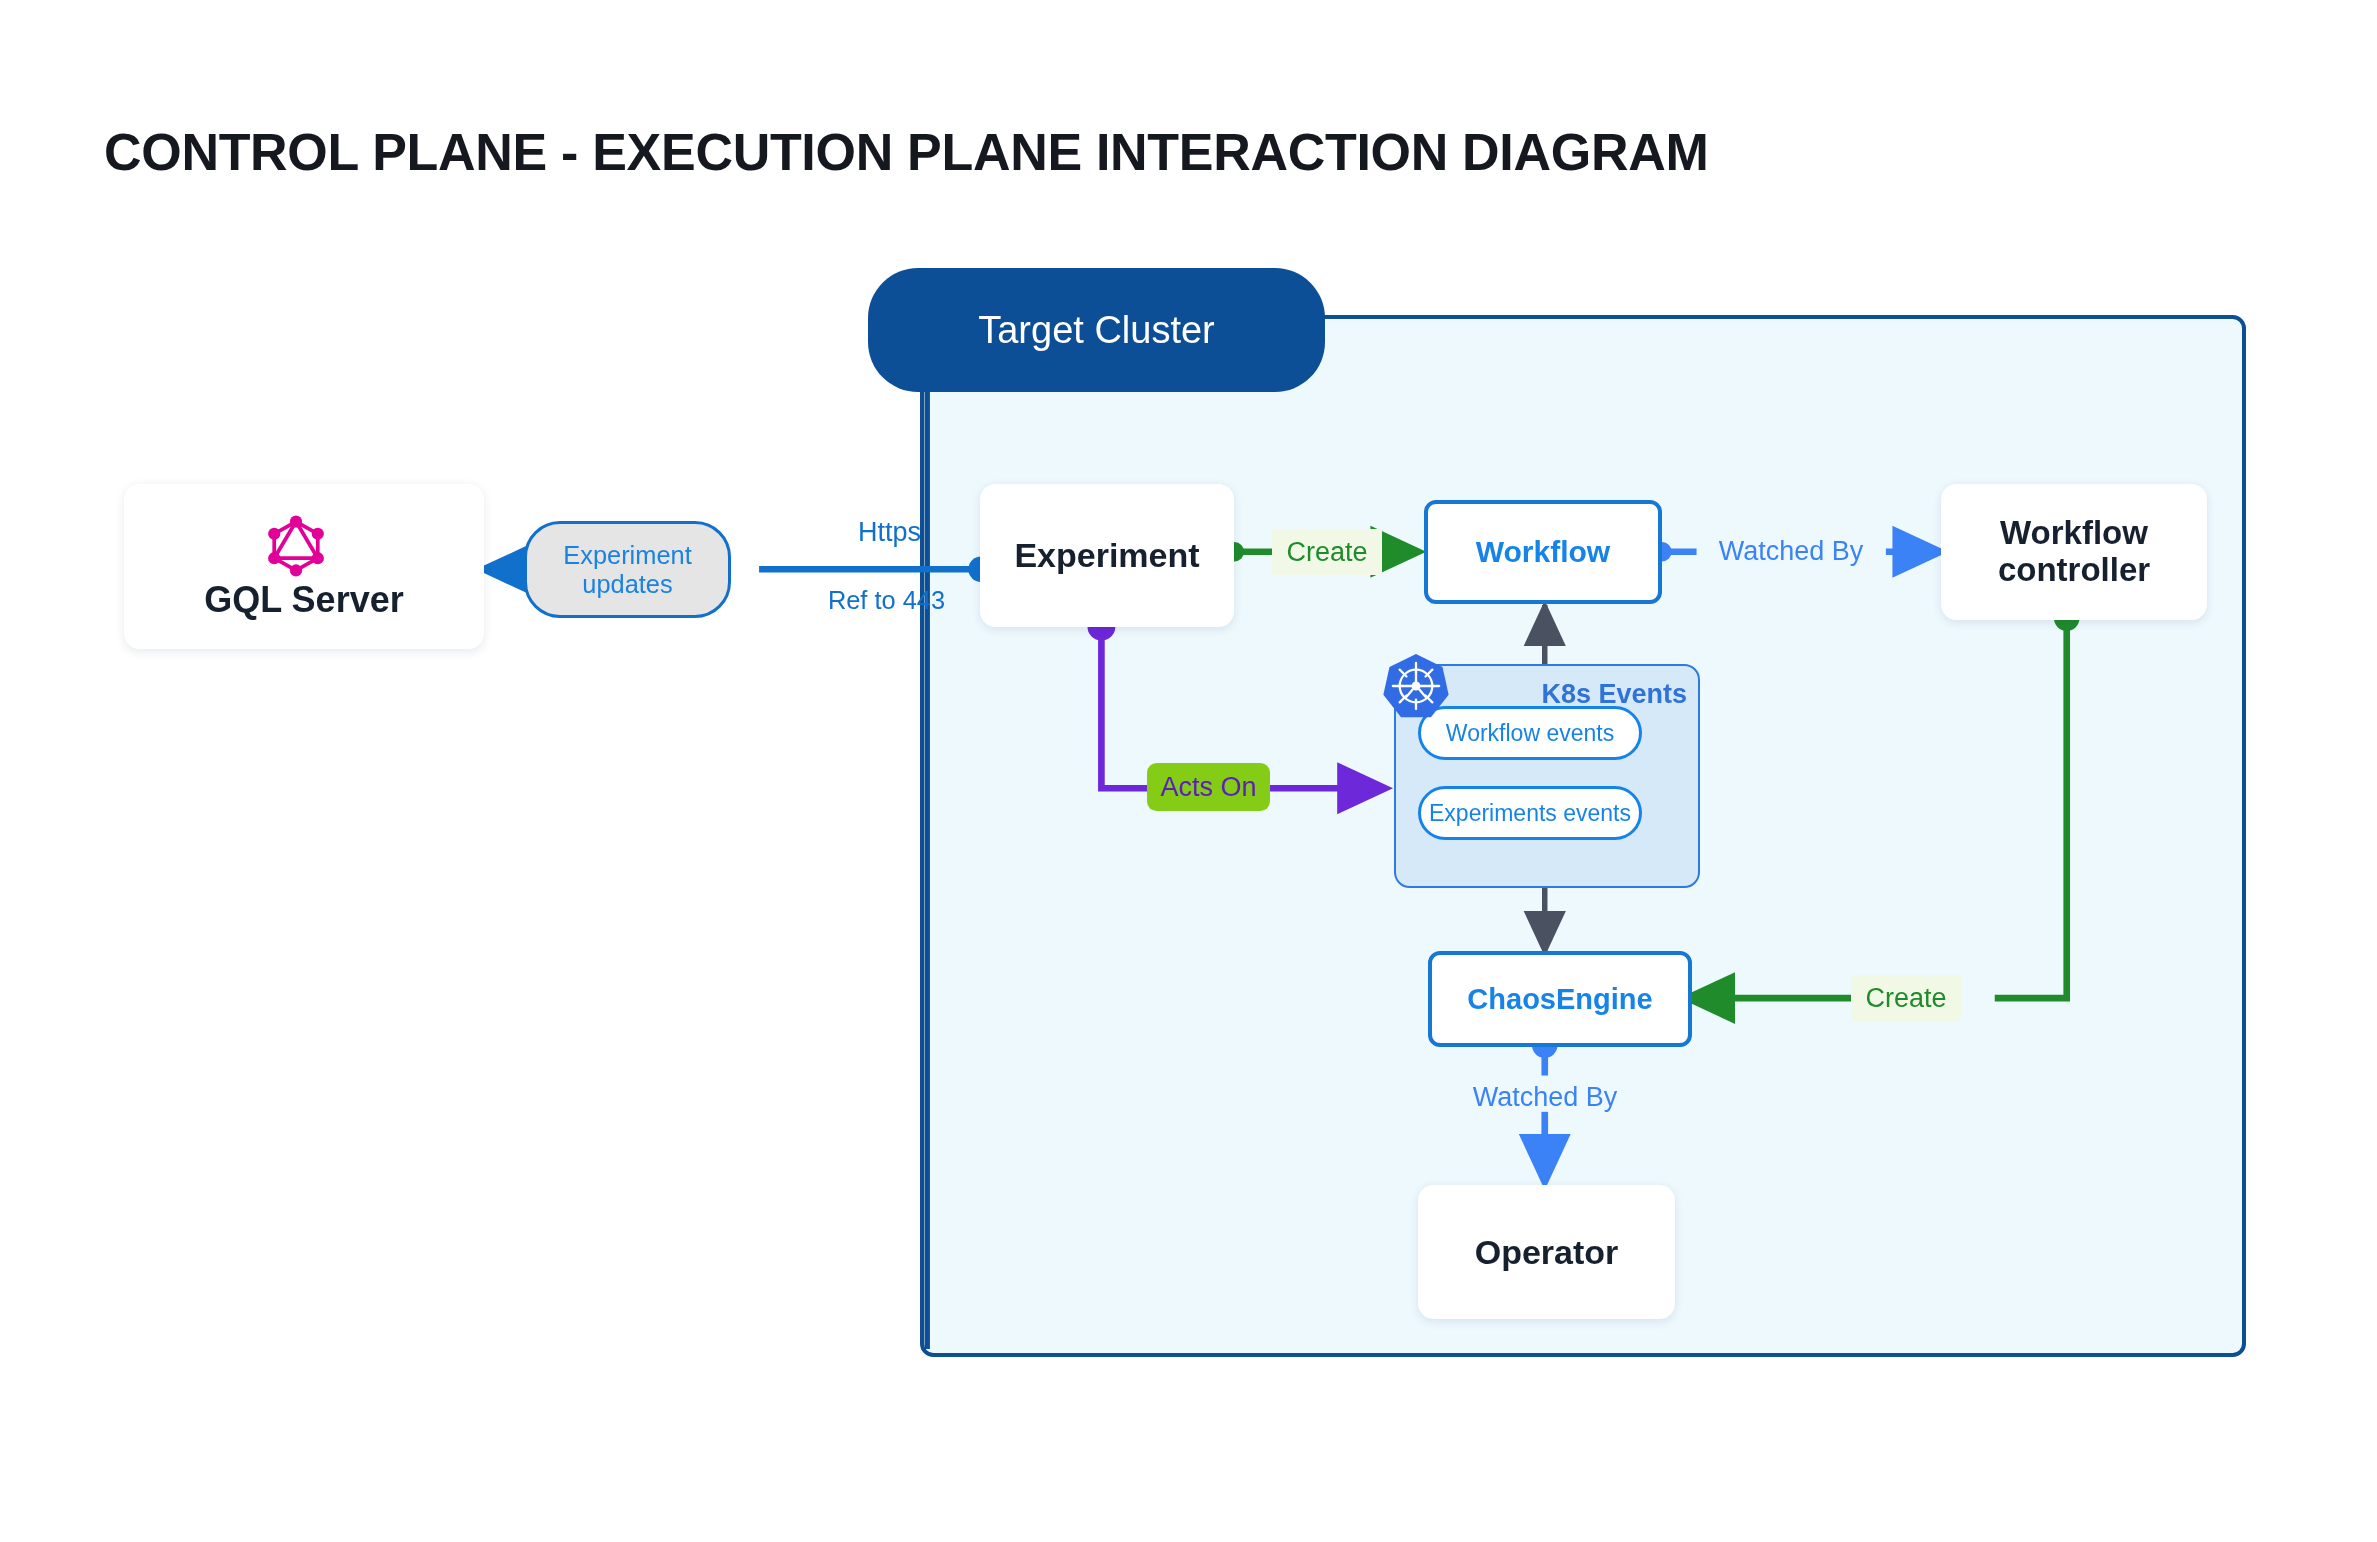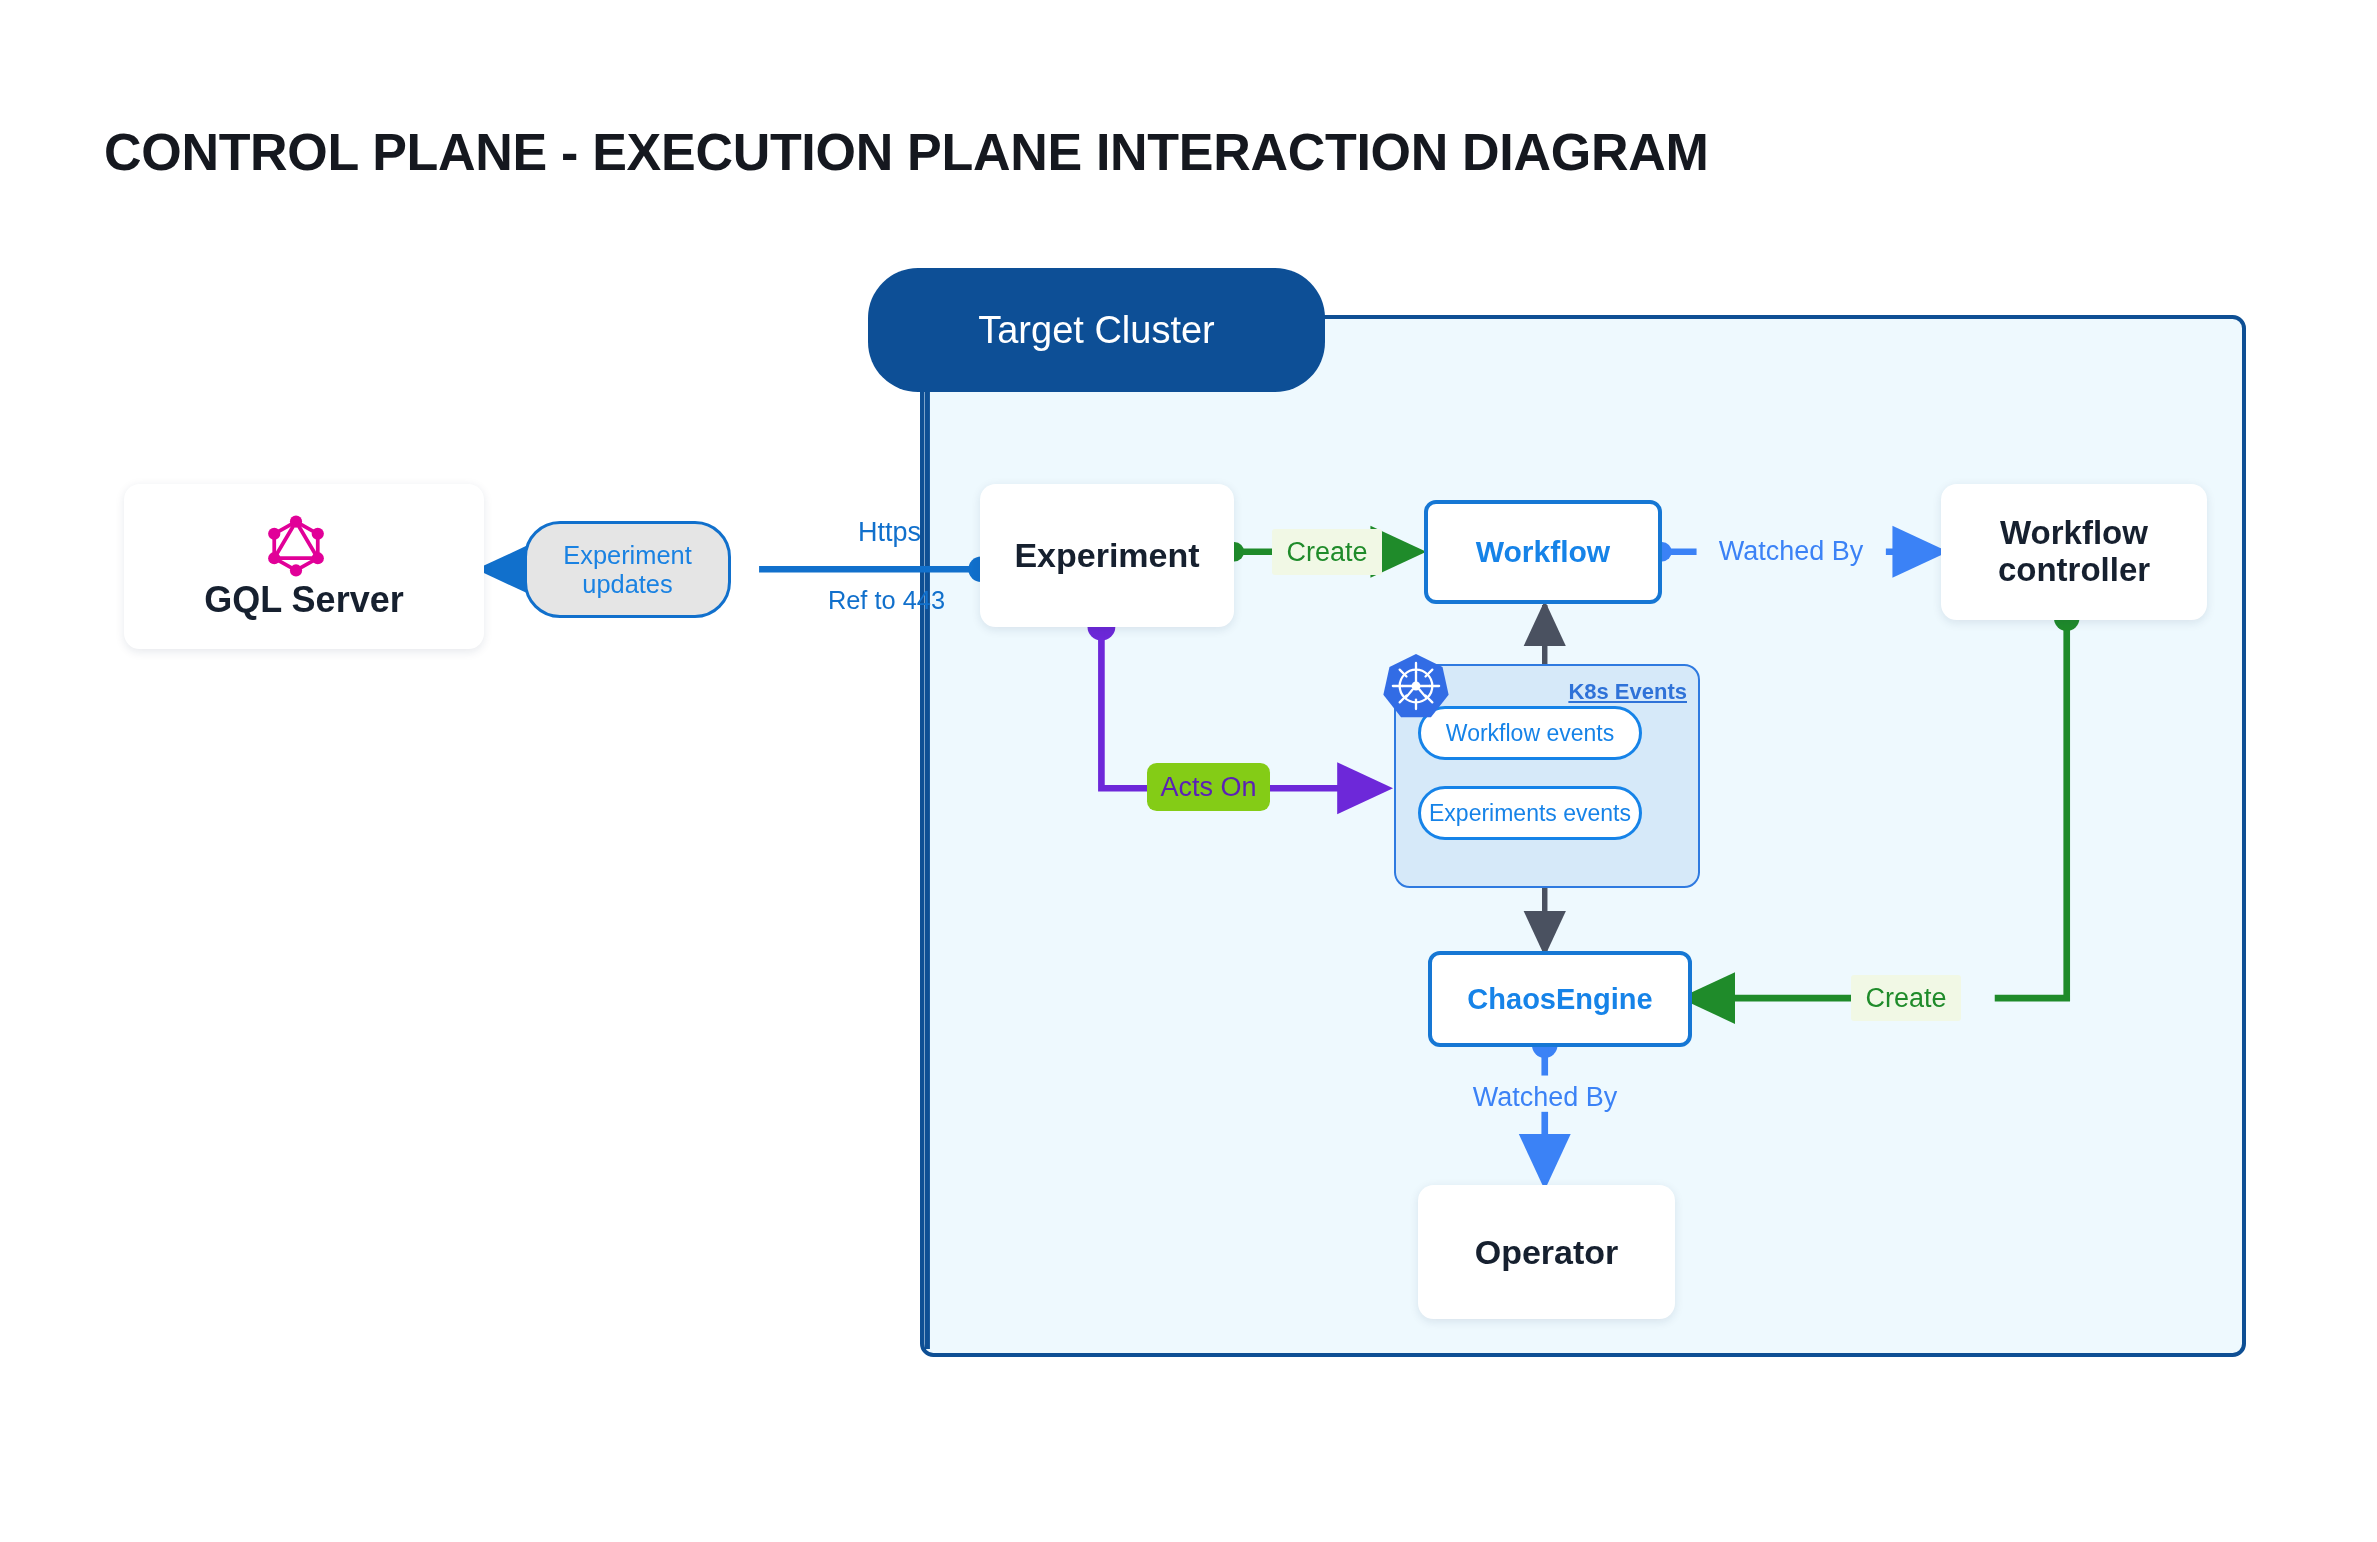--- a/index.html
+++ b/index.html
@@ -99,24 +99,23 @@
     height: 224px;
     box-sizing: border-box;
     background: #d6e9f9;
     border: 2.4px solid #2f7ae0;
     border-radius: 15.7px;
   }
   #k8s-events-title {
     position: absolute;
     right: 11px;
     top: 13.3px;
-    font-size: 22px;
+    font-size: 27px;
     font-weight: bold;
     color: #2f72d8;
-    text-decoration: underline;
   }
   .event-pill {
     position: absolute;
     box-sizing: border-box;
     background: #ffffff;
     border: 3.6px solid #1683e8;
     border-radius: 36px;
     display: flex;
     align-items: center;
     justify-content: center;

